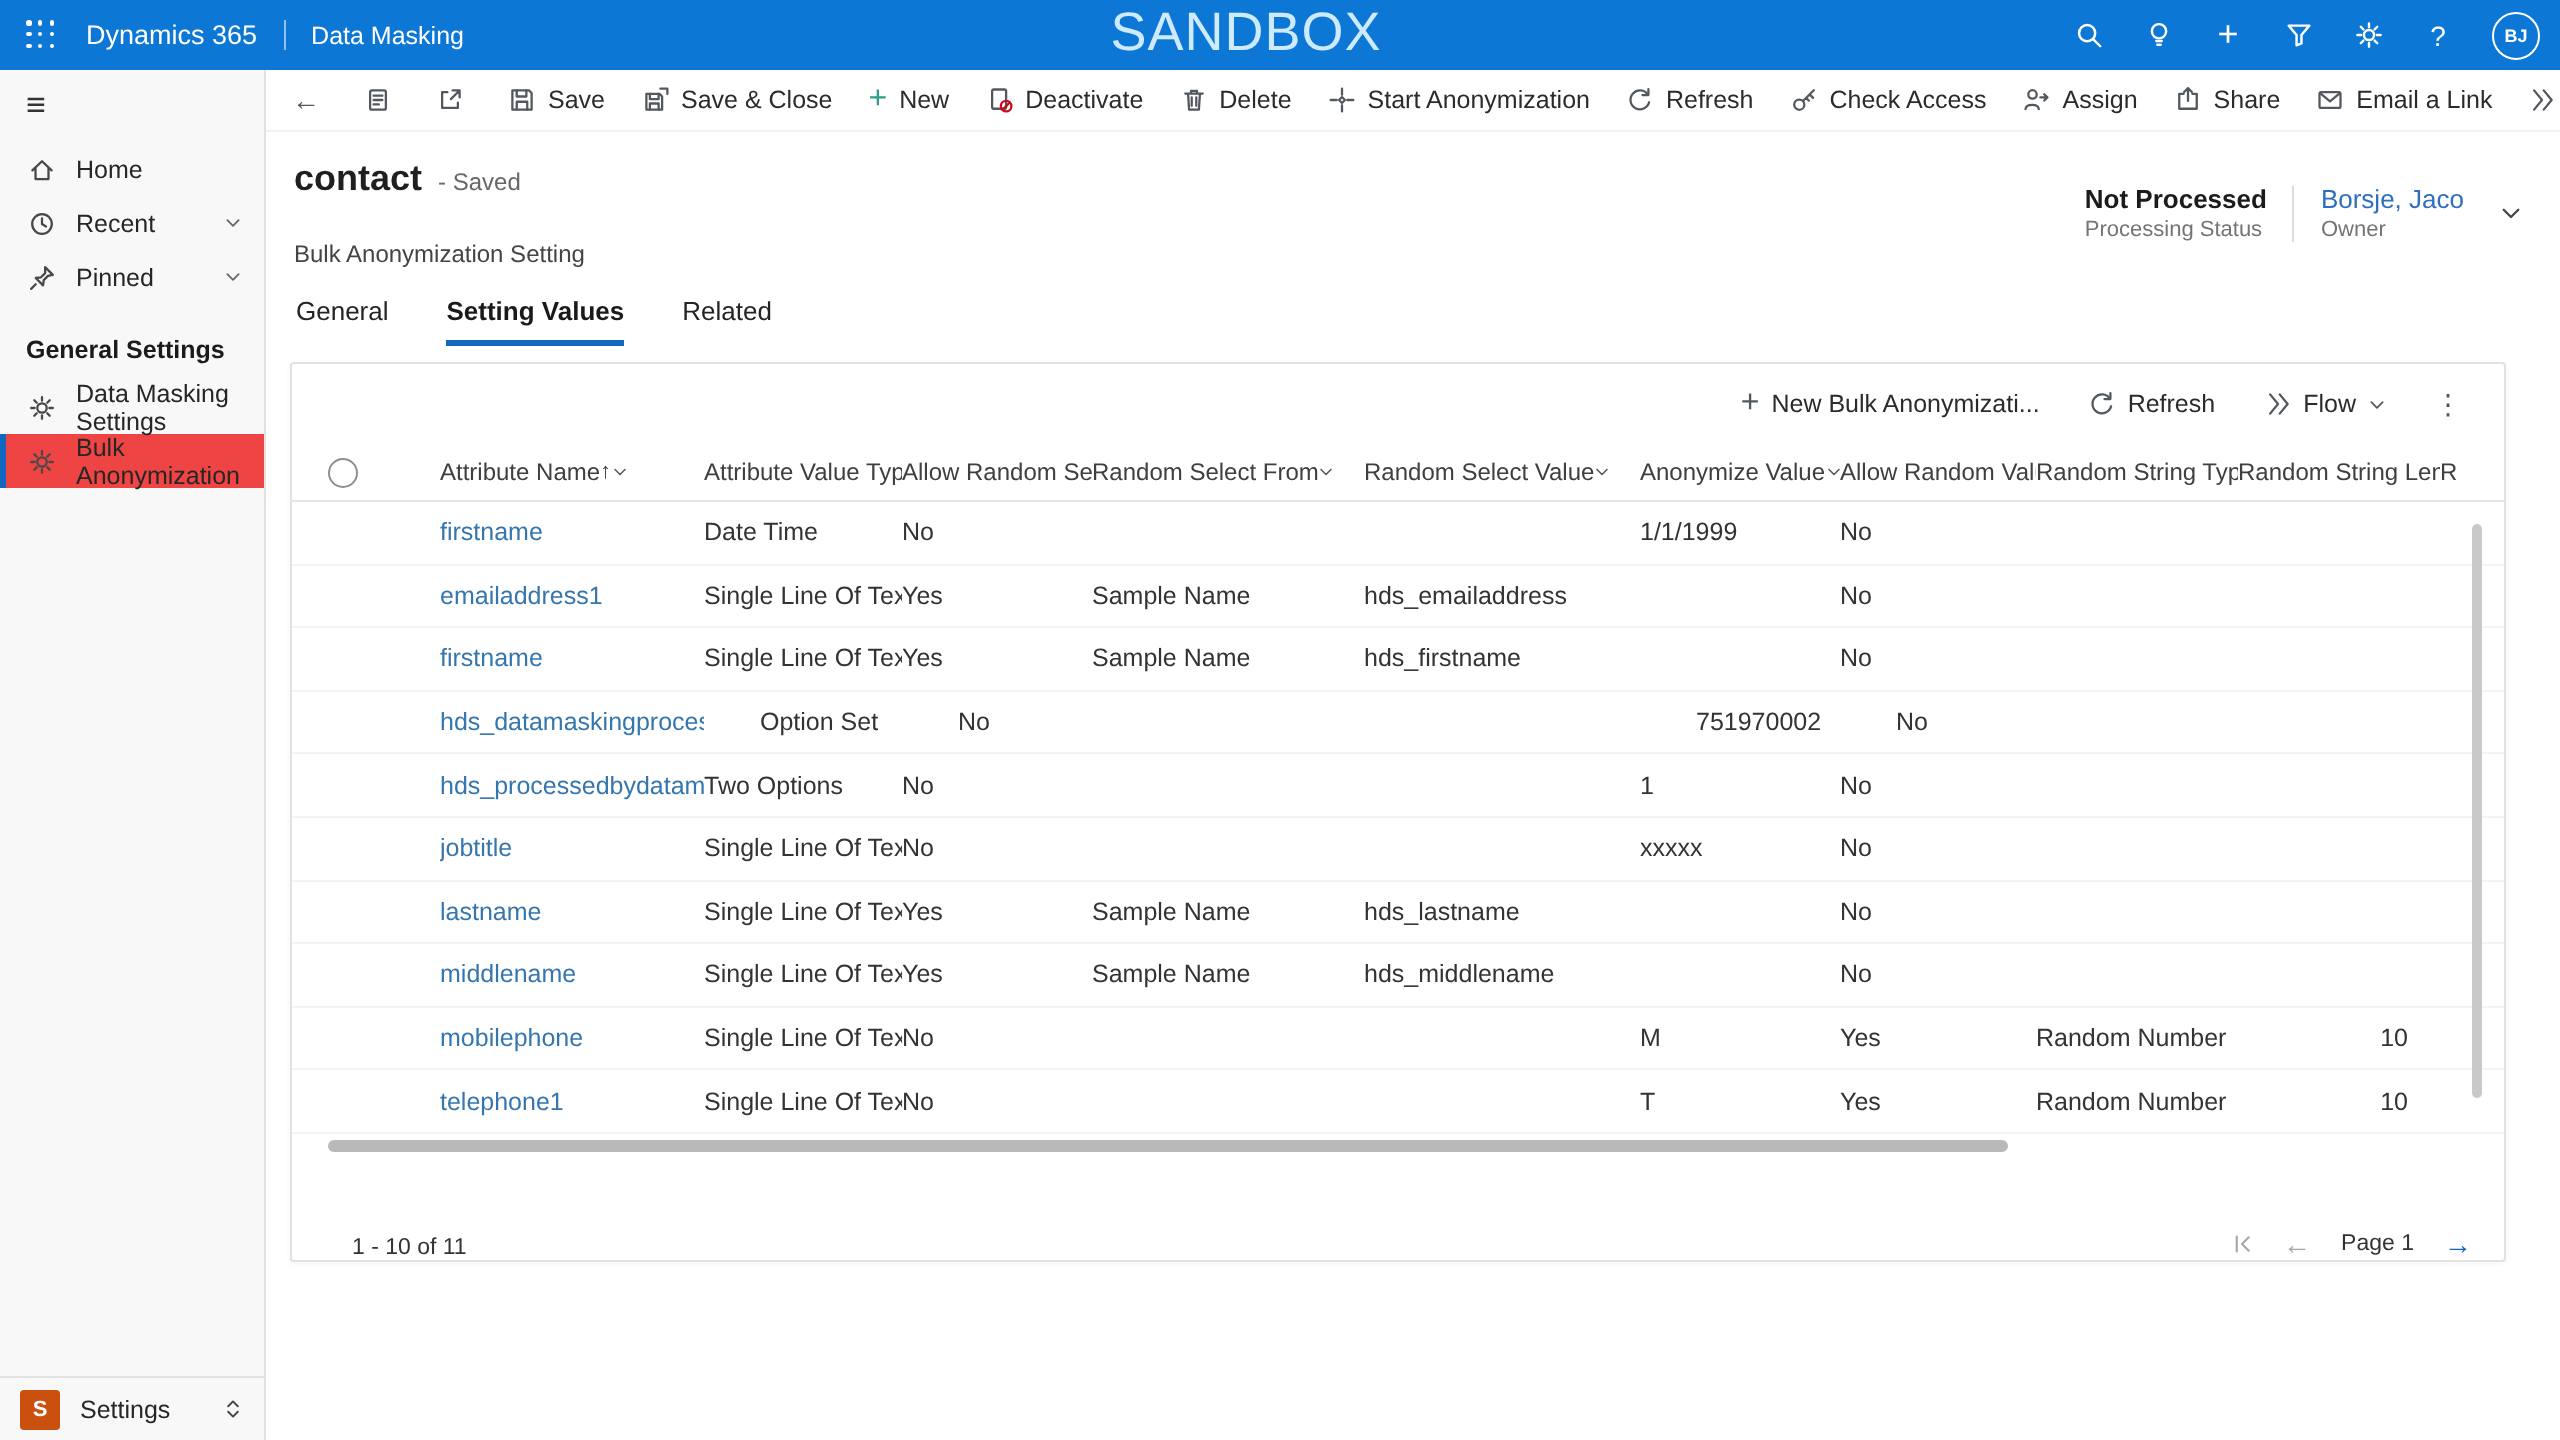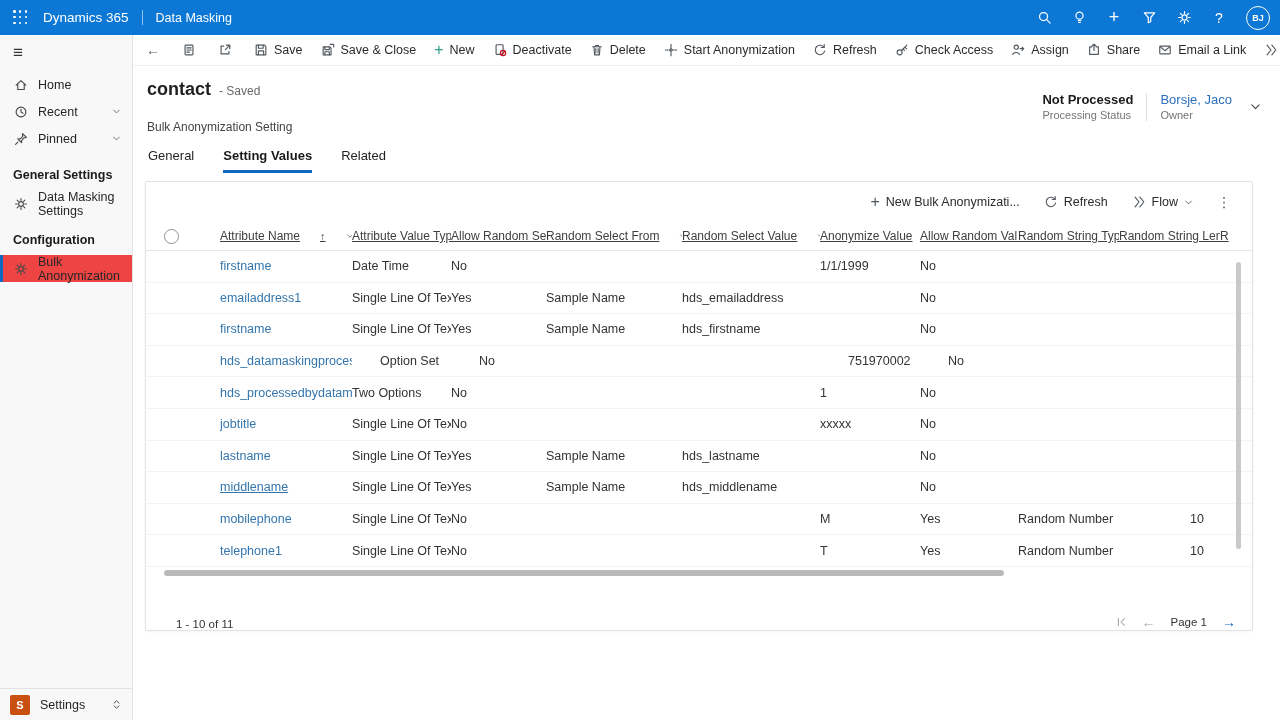--- a/index.html
+++ b/index.html
@@ -62,21 +62,21 @@
 
   .tabs { display:flex; gap:29px; padding-left:15px; margin-top:14px; }
   .tab { font-size:13px; color:#242424; padding-bottom:7px; cursor:pointer; border-bottom:3px solid transparent; }
   .tab.active { font-weight:700; border-bottom:3px solid #1267c1; color:#1a1a1a; }
 
   
   .card { position:relative; margin:8px 0 0 12px; width:1108px; height:450px; border:1px solid #e2e2e2; background:#fff; box-shadow:0 1px 3px rgba(0,0,0,.04); border-radius:2px; }
   .grid-toolbar { height:40px; display:flex; align-items:center; justify-content:flex-end; padding-right:12px; gap:6px; }
   .grid-toolbar .cmd { font-size:12.5px; }
   .grid-header { display:flex; align-items:center; height:29px; border-bottom:1px solid #e6e6e6; padding-left:18px; font-size:12px; color:#3f3f3f; }
-  .gh-cell { display:flex; align-items:center; gap:20px; cursor:pointer; white-space:nowrap; overflow:hidden; flex:none;text-decoration:underline; }
+  .gh-cell { display:flex; align-items:center; gap:0; cursor:pointer; white-space:nowrap; overflow:hidden; flex:none; }
   .gh-cell .chev svg { width:8px; height:8px; }
   .sel-circle { width:15px; height:15px; border:1px solid #8f8f8f; border-radius:50%; cursor:pointer; }
   .sort-arrow { font-size:11px; color:#3f3f3f; }
   .grid-rows {}
   .grid-row { display:flex; align-items:center; height:31.6px; border-bottom:1px solid #f3f3f3; padding-left:18px; font-size:12.5px; color:#333; }
   .g-cell { white-space:nowrap; overflow:hidden; flex:none; padding-right:6px; }
   .g-cell.link { color:#3476ad; cursor:pointer; }
   .g-cell.r-align { text-align:right; padding-right:16px; }
   .hscroll { position:absolute; left:18px; top:388px; width:840px; height:6px; background:#b9b9b9; border-radius:3px; cursor:pointer; }
   .vscroll { position:absolute; right:11px; top:80px; width:5px; height:287px; background:#c9c9c9; border-radius:3px; cursor:pointer; }
@@ -100,20 +100,21 @@
       <i></i>
       <i></i>
       <i></i>
       <i></i>
       <i></i>
       <i></i>
     </div>
   <div class="brand">Dynamics 365</div>
   <div class="tb-sep"></div>
   <div class="appname">Data Masking</div>
+  <div class="sandbox">SANDBOX</div>
   <div class="tb-right" id="tb-right">
       <span class="tb-ic">
         <svg viewBox="0 0 16 16" fill="none" stroke="currentColor" stroke-width="1.3" stroke-linecap="round" stroke-linejoin="round" width="14" height="14">
           <circle cx="7" cy="7" r="4.3"></circle>
           <path d="M10.3 10.3L14 14"></path>
         </svg>
       </span>
       <span class="tb-ic">
         <svg viewBox="0 0 16 16" fill="none" stroke="currentColor" stroke-width="1.3" stroke-linecap="round" stroke-linejoin="round" width="14" height="14">
           <circle cx="8" cy="6" r="3.8"></circle>
@@ -304,21 +305,20 @@
       <div class="nav-group">General Settings</div>
       <div class="nav-item">
         <span class="ic">
           <svg viewBox="0 0 16 16" fill="none" stroke="currentColor" stroke-width="1.3" stroke-linecap="round" stroke-linejoin="round" width="14" height="14">
             <circle cx="8" cy="8" r="2.7"></circle>
             <path d="M8 1.8v2M8 12.2v2M1.8 8h2M12.2 8h2M3.6 3.6l1.4 1.4M11 11l1.4 1.4M12.4 3.6L11 5M5 11l-1.4 1.4"></path>
           </svg>
         </span>
         <span class="nav-lbl">Data Masking Settings</span>
       </div>
-      <div class="nav-group">Configuration</div>
       <div class="nav-item selected">
         <span class="ic">
           <svg viewBox="0 0 16 16" fill="none" stroke="currentColor" stroke-width="1.3" stroke-linecap="round" stroke-linejoin="round" width="14" height="14">
             <circle cx="8" cy="8" r="2.7"></circle>
             <path d="M8 1.8v2M8 12.2v2M1.8 8h2M12.2 8h2M3.6 3.6l1.4 1.4M11 11l1.4 1.4M12.4 3.6L11 5M5 11l-1.4 1.4"></path>
           </svg>
         </span>
         <span class="nav-lbl">Bulk Anonymization</span>
       </div>
     </nav>
@@ -541,21 +541,21 @@
           <div class="g-cell" style="width: 136px;">Sample Name</div>
           <div class="g-cell" style="width: 138px;">hds_lastname</div>
           <div class="g-cell" style="width: 100px;"></div>
           <div class="g-cell" style="width: 98px;">No</div>
           <div class="g-cell" style="width: 101px;"></div>
           <div class="g-cell r-align" style="width: 101px;"></div>
           <div class="g-cell" style="width: 30px;"></div>
         </div>
         <div class="grid-row">
           <div class="g-cell" style="width: 56px;"></div>
-          <div class="g-cell link" style="width: 132px; text-decoration: underline;">middlename</div>
+          <div class="g-cell link" style="width: 132px;">middlename</div>
           <div class="g-cell" style="width: 99px;">Single Line Of Text</div>
           <div class="g-cell" style="width: 95px;">Yes</div>
           <div class="g-cell" style="width: 136px;">Sample Name</div>
           <div class="g-cell" style="width: 138px;">hds_middlename</div>
           <div class="g-cell" style="width: 100px;"></div>
           <div class="g-cell" style="width: 98px;">No</div>
           <div class="g-cell" style="width: 101px;"></div>
           <div class="g-cell r-align" style="width: 101px;"></div>
           <div class="g-cell" style="width: 30px;"></div>
         </div>

